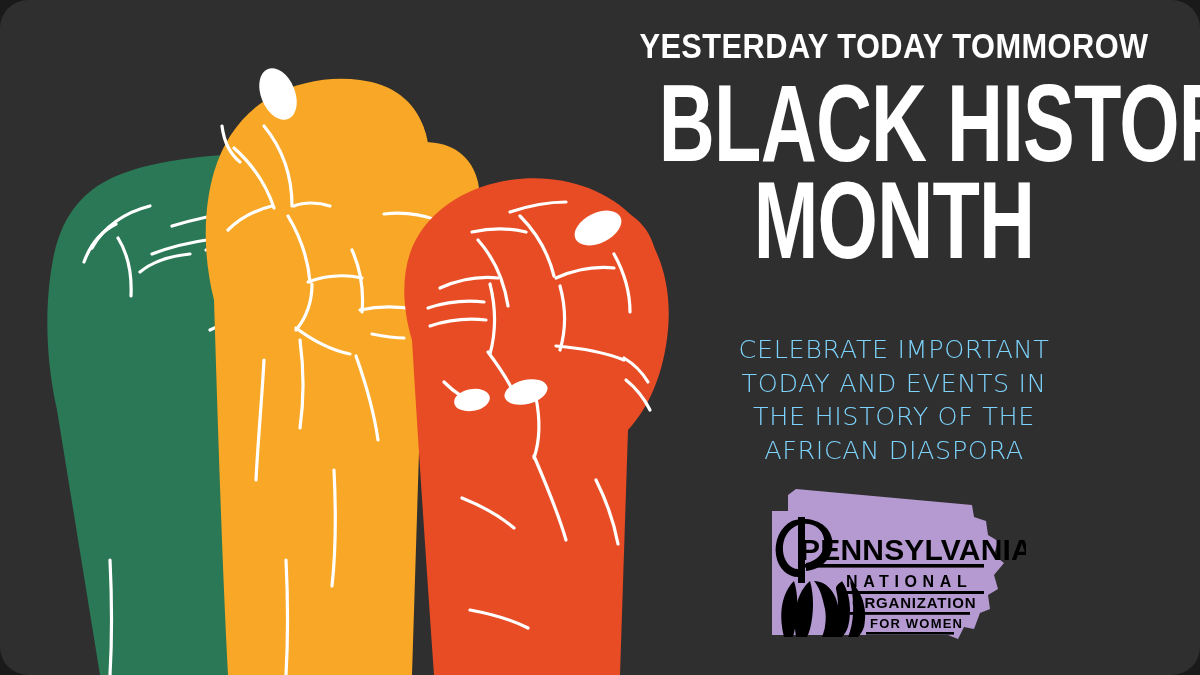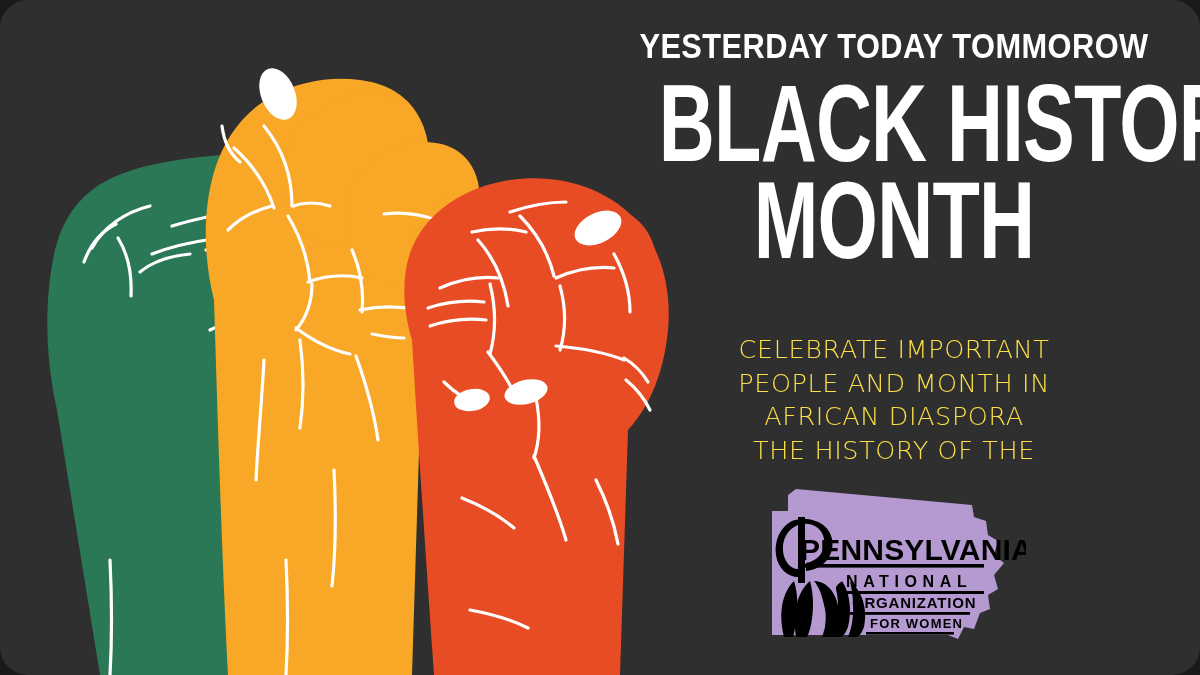--- a/index.html
+++ b/index.html
@@ -78,21 +78,21 @@
     transform: scaleX(0.80) scaleY(1.12);
     transform-origin: 50% 0%;
   }
 
   .subcopy {
     position: absolute;
     left: 14px;
     top: 333px;
     width: 560px;
     text-align: center;
-    color: #fde047;
+    color: #7dd3fc;
     font-family: "DejaVu Sans", sans-serif;
     font-weight: 300;
     font-size: 25.5px;
     line-height: 1.32;
     letter-spacing: 0.6px;
   }
   .subcopy div { white-space: nowrap; }
 
   
   #logo {
@@ -323,23 +323,23 @@
 
     <div class="tagline">YESTERDAY TODAY TOMMOROW</div>
 
     <div class="headline-wrap">
       <span class="headline1">BLACK HISTORY</span>
       <span class="headline2">MONTH</span>
     </div>
 
     <div class="subcopy">
       <div>CELEBRATE IMPORTANT</div>
-      <div>PEOPLE AND MONTH IN</div>
+      <div>TODAY AND EVENTS IN</div>
+      <div>THE HISTORY OF THE</div>
       <div>AFRICAN DIASPORA</div>
-      <div>THE HISTORY OF THE</div>
     </div>
 
     <div id="logo">
       <svg viewBox="0 0 290 172" xmlns="http://www.w3.org/2000/svg">
 
         <path fill="#b59ad2" d="M36 34
                  L 52 34
                  L 52 18
                  L 60 12
                  L 236 28

